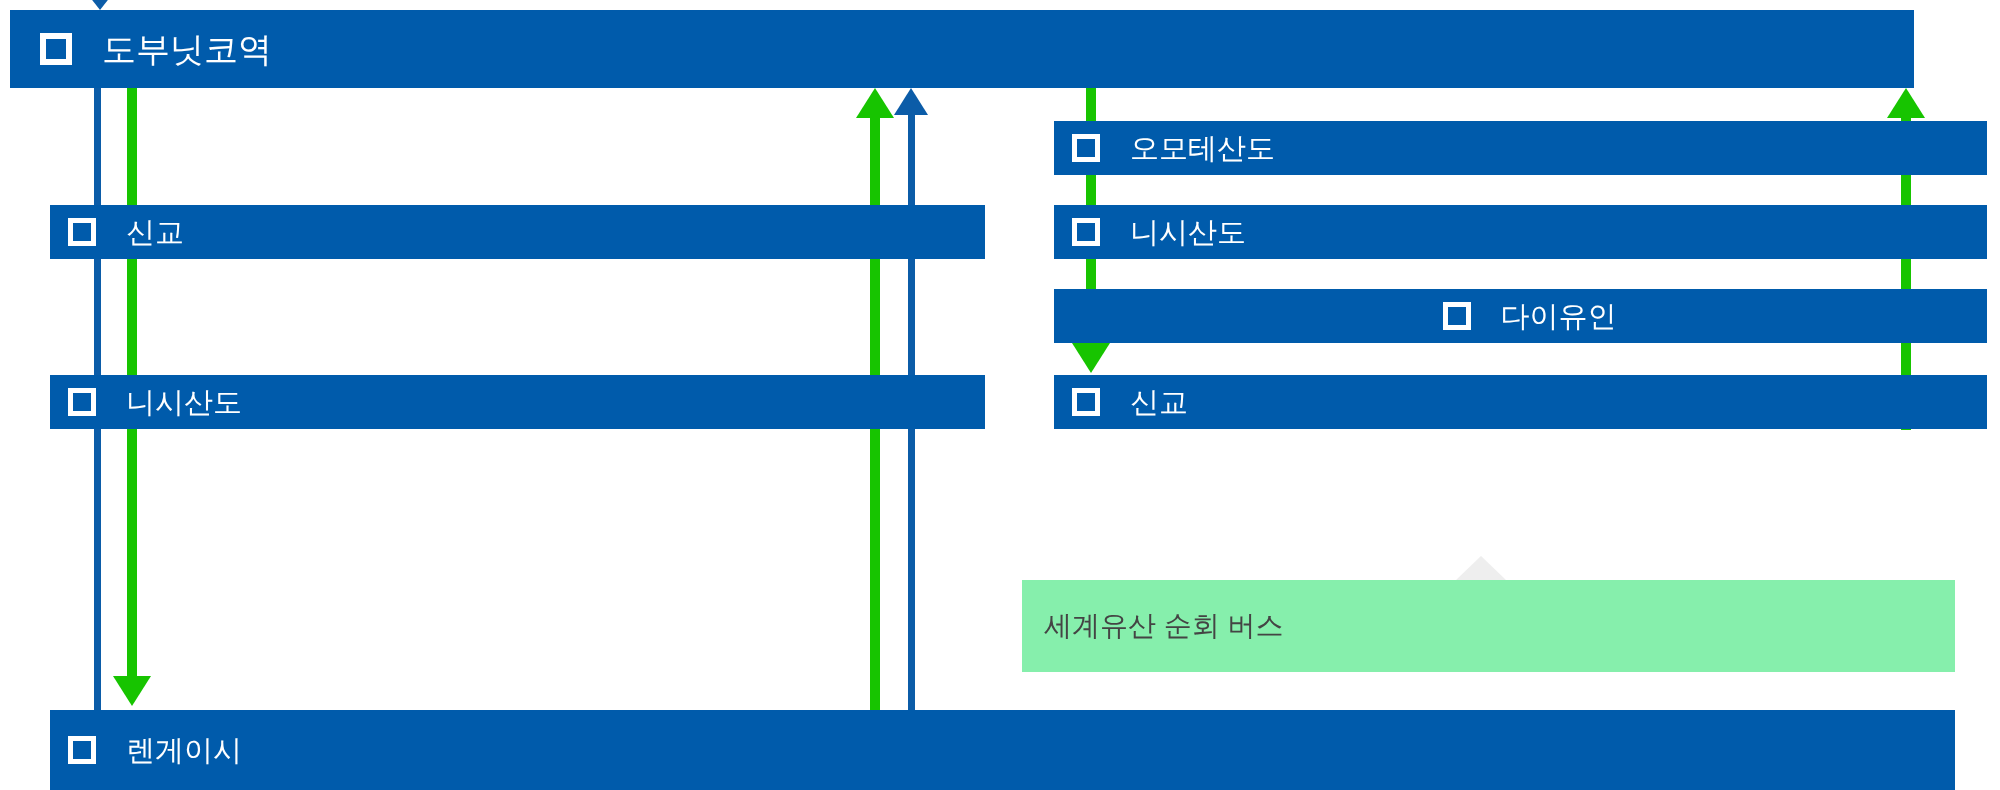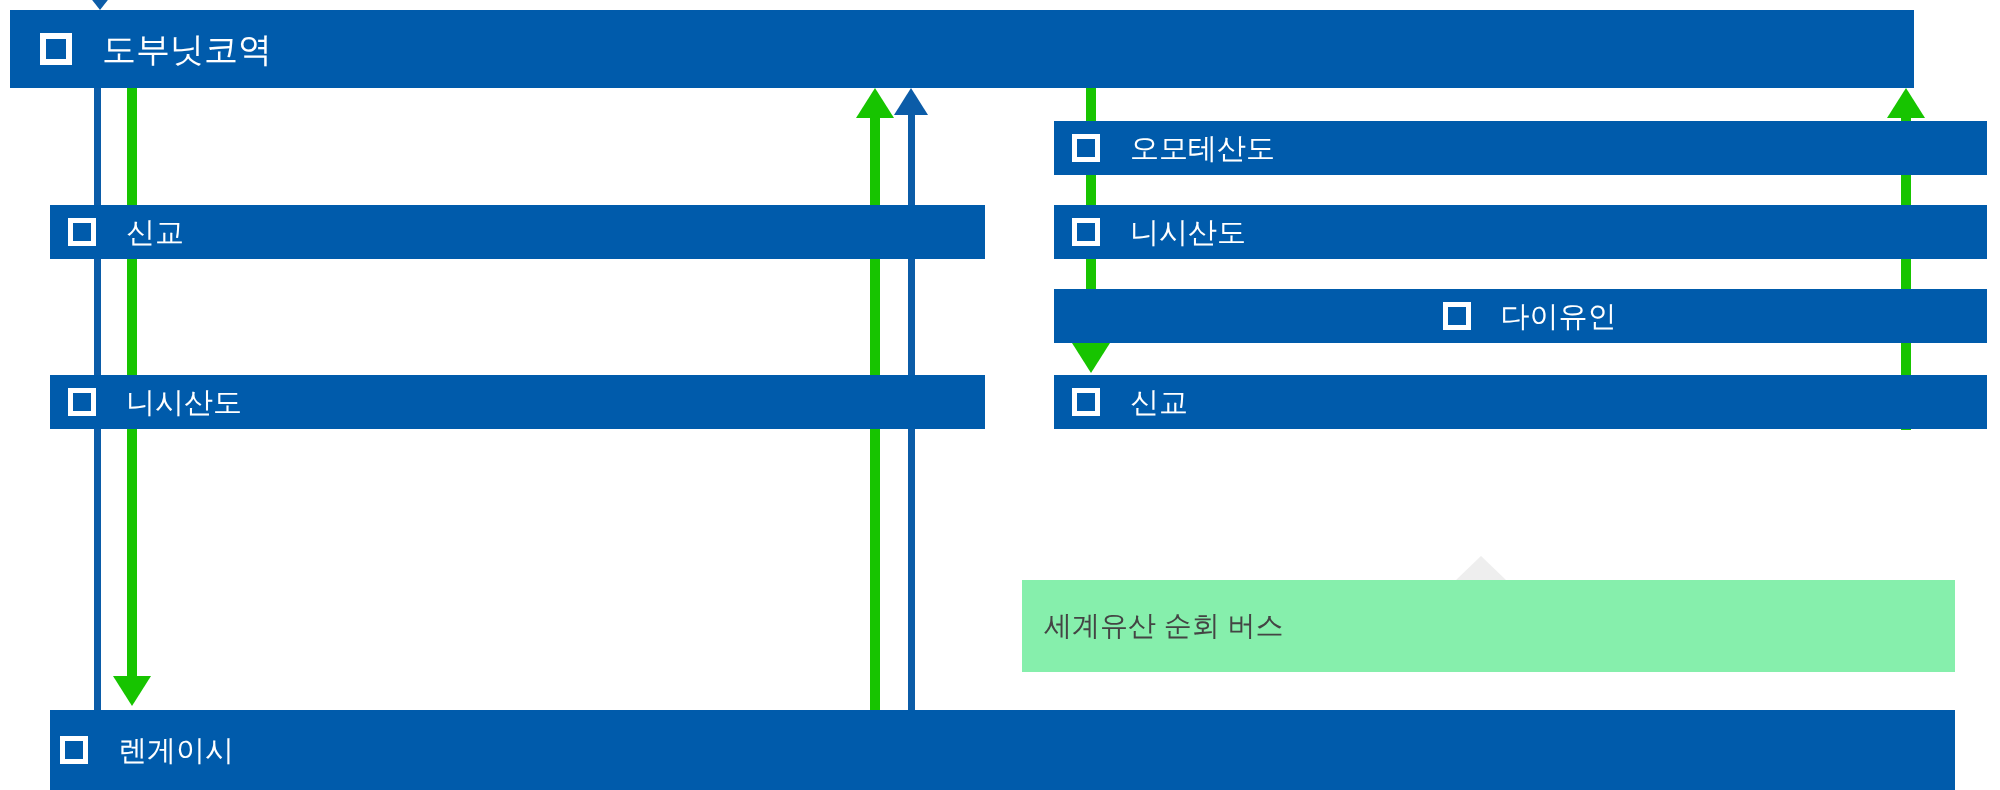--- a/index.html
+++ b/index.html
@@ -76,21 +76,21 @@
     margin-left: 32px;
   }
   .bar.col-right .bar-label { margin-left: 30px; }
 
   
   .bar.bottom {
     left: 50px;
     top: 710px;
     width: 1905px;
     height: 80px;
-    padding-left: 10px;
+    padding-left: 18px;
   }
   .bar.bottom .bar-label { margin-left: 30px; }
 
   
   .line {
     position: absolute;
   }
   .line.blue  { background: #0b5ca8; }
   .line.green { background: #17c400; }
 

